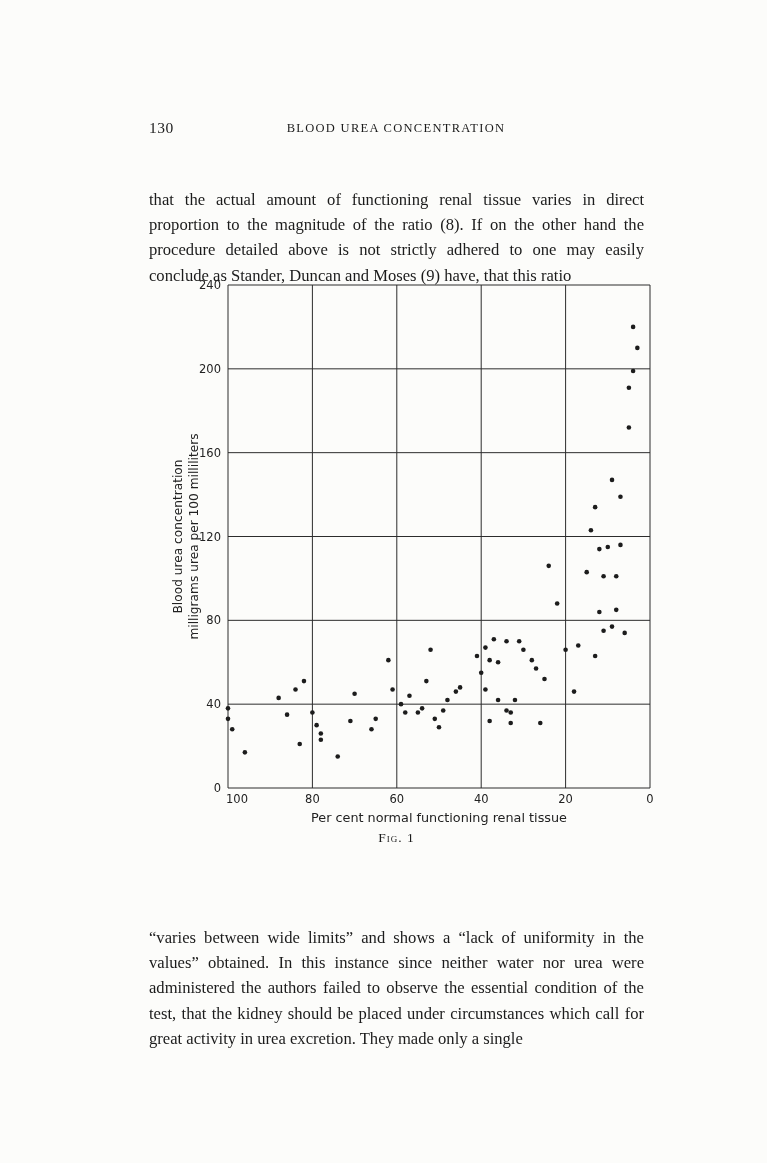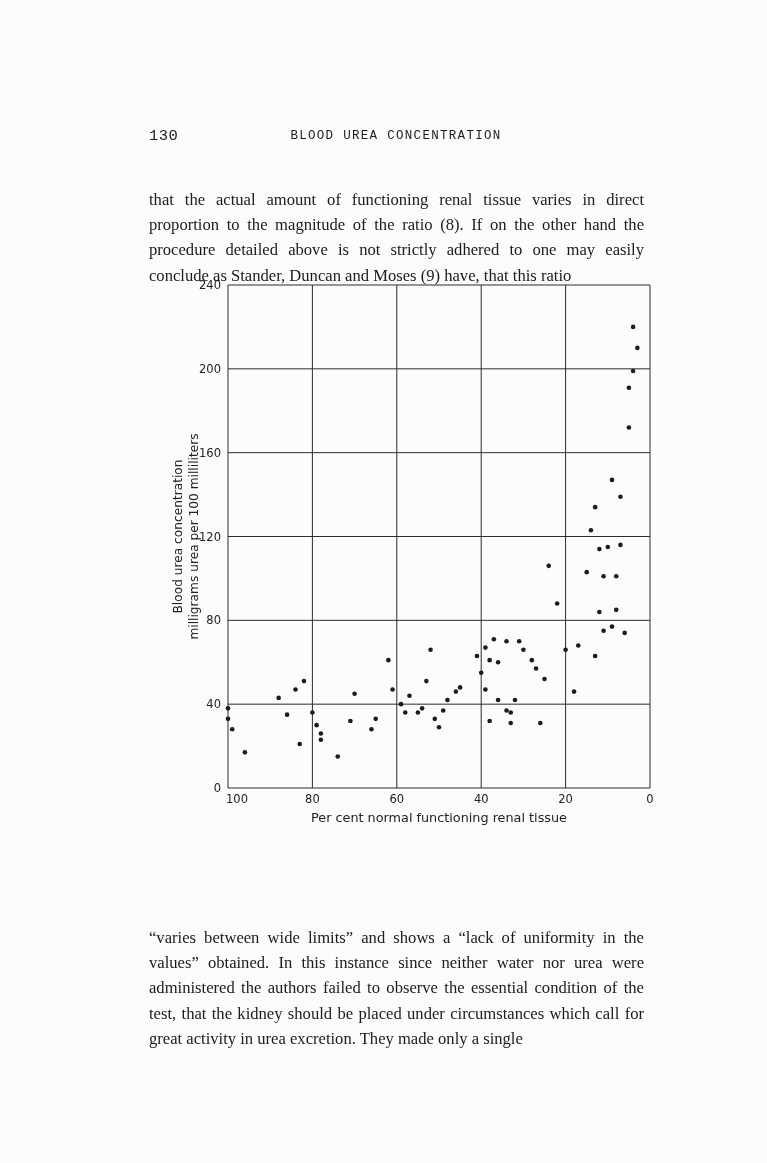--- a/index.html
+++ b/index.html
@@ -5,21 +5,21 @@
   html,body{margin:0;padding:0;}
   body{
     width:767px;height:1163px;
     background:#fcfcfa;
     font-family:"Liberation Serif", serif;
     color:#1b1b1b;
     position:relative;
     overflow:hidden;
   }
   .page{position:absolute;inset:0;}
-  .header-row{position:absolute;left:149px;top:127px;width:494px;height:20px;font-family:Liberation Mono, monospace;}
+  .header-row{position:absolute;left:149px;top:119px;width:494px;height:20px;}
   .page-number{position:absolute;left:0;top:0;font-size:15.5px;letter-spacing:.5px;}
   .running-head{
     position:absolute;left:0;right:0;top:2px;text-align:center;
     font-size:12.5px;letter-spacing:1.3px;font-weight:400;
   }
   .para{
     position:absolute;left:149px;width:495px;
     font-size:16.6px;line-height:25.4px;
     text-align:justify;
   }
@@ -150,16 +150,17 @@
         <circle cx="478.9" cy="109.69583333333338" r="2.3" fill="#1c1c1c"></circle>
         <circle cx="483.12" cy="92.92916666666662" r="2.3" fill="#1c1c1c"></circle>
         <circle cx="483.12" cy="48.916666666666686" r="2.3" fill="#1c1c1c"></circle>
         <circle cx="487.34" cy="69.875" r="2.3" fill="#1c1c1c"></circle>
         <text x="289" y="544" text-anchor="middle" font-size="12.8" fill="#222">Per cent normal functioning renal tissue</text>
         <text transform="translate(32 258.5) rotate(-90)" text-anchor="middle" font-size="12.2" fill="#222">Blood urea concentration</text>
         <text transform="translate(48 258.5) rotate(-90)" text-anchor="middle" font-size="12.2" fill="#222">milligrams urea per 100 milliliters</text>
       </svg>
   </div>
 
+  <div class="fig-caption">Fig. 1</div>
 
   <p class="para para-bottom">“varies between wide limits” and shows a “lack of uniformity in the values” obtained.  In this instance since neither water nor urea were administered the authors failed to observe the essential condition of the test, that the kidney should be placed under circumstances which call for great activity in urea excretion.  They made only a single</p>
 
 </div>
 
 </body></html>

